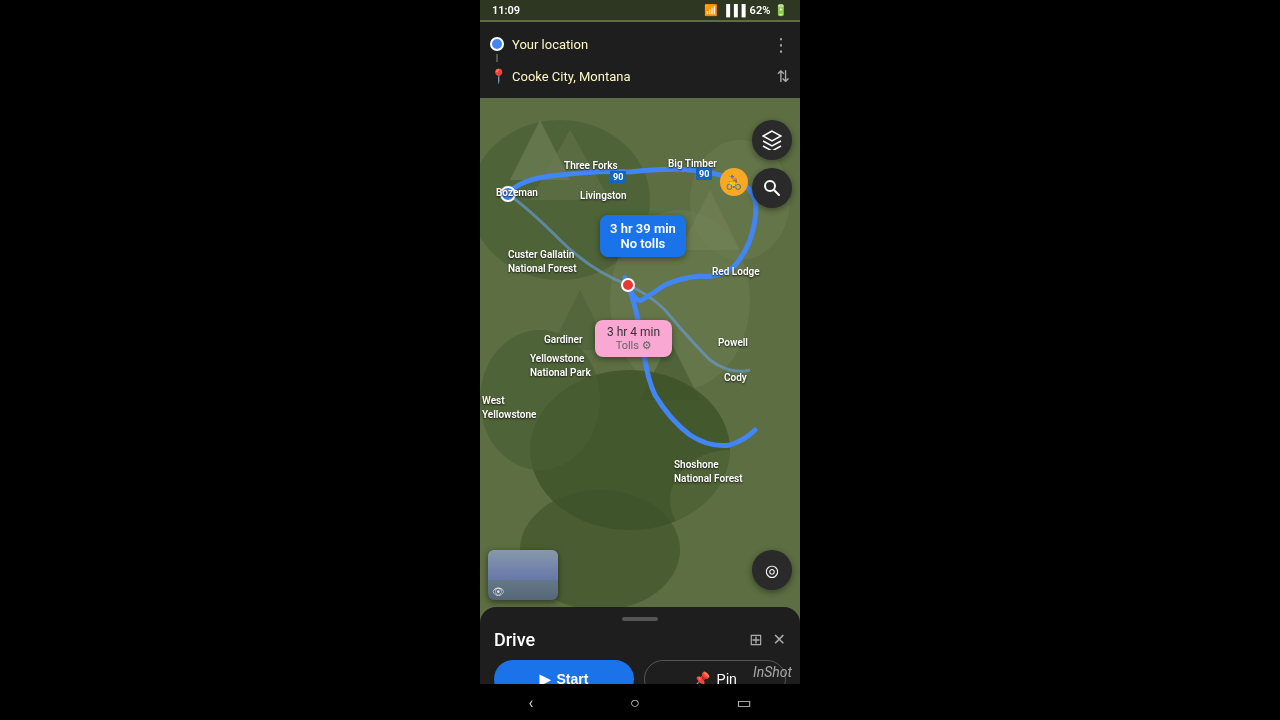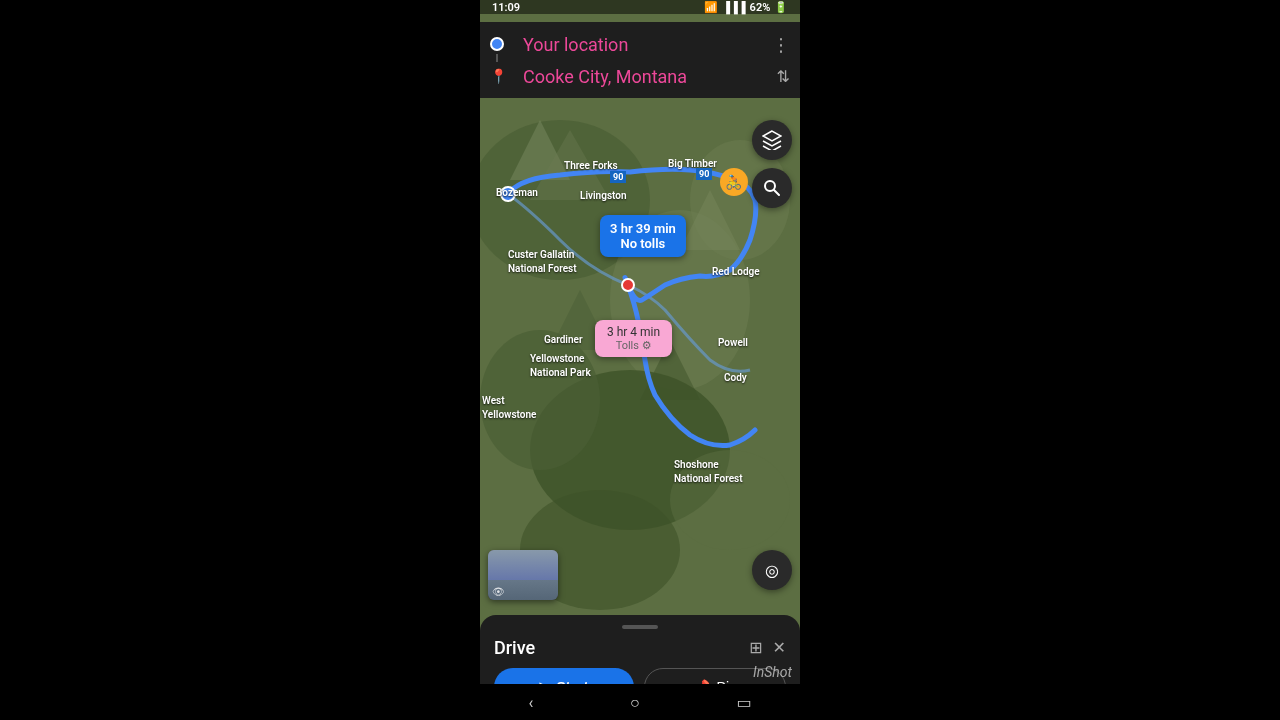--- a/index.html
+++ b/index.html
@@ -19,21 +19,21 @@
       position: relative;
       background: #1a1a1a;
       overflow: hidden;
     }
     
     .status-bar {
       position: absolute;
       top: 0;
       left: 0;
       right: 0;
-      height: 14px;
+      height: 20px;
       background: rgba(0,0,0,0.5);
       display: flex;
       align-items: center;
       justify-content: space-between;
       padding: 0 12px;
       z-index: 100;
       color: white;
       font-size: 11px;
       font-weight: 600;
     }
@@ -84,24 +84,23 @@
     .location-pin {
       width: 14px;
       height: 14px;
       margin-right: 8px;
       flex-shrink: 0;
       color: #ea4335;
       font-size: 14px;
       line-height: 1;
     }
     .nav-text {
-      color: #ec4899;
-      font-size: 18px;
+      color: #fef9c3;
+      font-size: 13px;
       flex: 1;
-      margin-left: 11px;
     }
     .three-dots {
       color: #aaa;
       font-size: 18px;
       cursor: pointer;
     }
     .swap-icon {
       color: #aaa;
       font-size: 16px;
       cursor: pointer;
@@ -231,21 +230,21 @@
     }
     
     .bottom-panel {
       position: absolute;
       bottom: 0;
       left: 0;
       right: 0;
       background: #1e1e1e;
       z-index: 60;
       border-radius: 16px 16px 0 0;
-      padding: 10px 14px 0;
+      padding: 10px 14px 8px;
     }
     .panel-handle {
       width: 36px;
       height: 4px;
       background: #555;
       border-radius: 2px;
       margin: 0 auto 8px;
     }
     .panel-header {
       display: flex;

